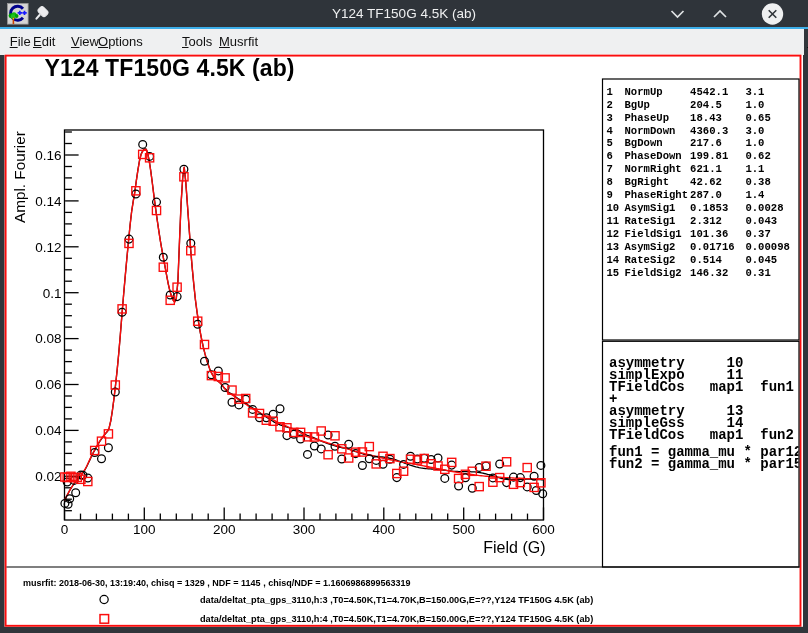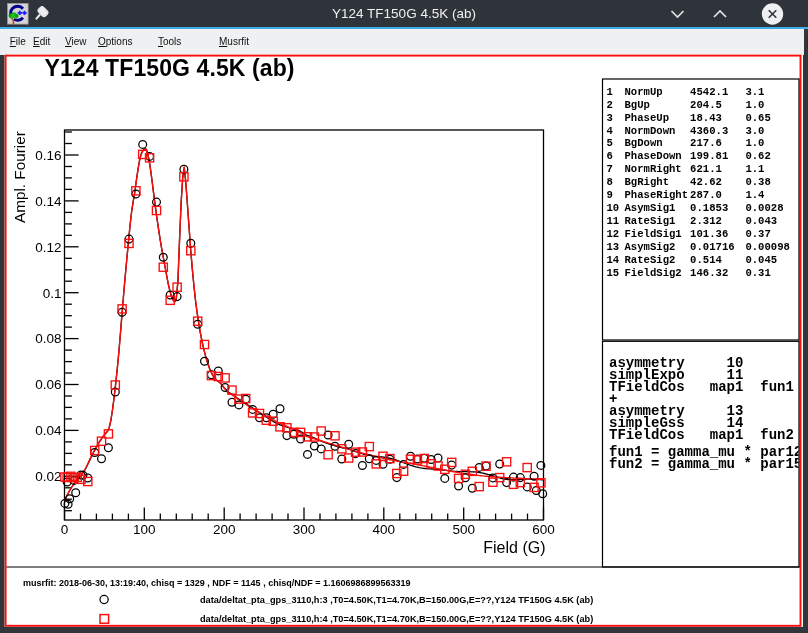--- a/index.html
+++ b/index.html
@@ -1,40 +1,40 @@
 <!DOCTYPE html>
 <html><head><meta charset="utf-8"><style>
 *{margin:0;padding:0;box-sizing:border-box}
 html,body{width:808px;height:633px;overflow:hidden;background:#31363b;
  font-family:"Liberation Sans",sans-serif}
 #titlebar{position:absolute;left:0;top:0;width:808px;height:27px;background:#2f343a}
 #bluebar{position:absolute;left:0;top:27px;width:808px;height:2px;background:#3daee9}
 #menubar{position:absolute;left:0;top:29px;width:804px;height:25.5px;background:#eff0f1}
 #menubar span{position:absolute;top:0;height:25.5px;line-height:25.5px;
- font-size:10px;color:#111;white-space:pre}
+ font-size:13px;color:#111;white-space:pre}
 #title{position:absolute;left:0;top:0;width:808px;height:27px;line-height:27px;
  text-align:center;font-size:13.5px;color:#eff0f1}
 svg{position:absolute;left:0;top:0}
 text{fill:#000}
 .ax text{font-family:"Liberation Sans",sans-serif;font-size:13.5px}
 .mono10 text{font-family:"Liberation Mono",monospace;font-size:10.6px;font-weight:bold}
 .mono14 text{font-family:"Liberation Mono",monospace;font-size:14px;font-weight:bold}
 .bsans text{font-family:"Liberation Sans",sans-serif;font-weight:bold}
 </style></head>
 <body>
 <div id="titlebar">
     <div id="title">Y124 TF150G 4.5K (ab)</div>
   </div>
 <div id="bluebar"></div>
 <div id="menubar">
 <span style="left:9.7px"><u>F</u>ile</span>
 <span style="left:33px"><u>E</u>dit</span>
-<span style="left:65px"><u>V</u>iew</span>
+<span style="left:71px"><u>V</u>iew</span>
 <span style="left:98px"><u>O</u>ptions</span>
-<span style="left:158px"><u>T</u>ools</span>
+<span style="left:182px"><u>T</u>ools</span>
 <span style="left:219px"><u>M</u>usrfit</span>
 <span style="left:807px"><u>H</u>elp</span>
 </div>
 <svg width="808" height="633" viewBox="0 0 808 633">
 
 <g>
  <rect x="7.5" y="3.5" width="20.6" height="20.6" fill="#d4d4d4" stroke="#9a9a9a" stroke-width="0.8"></rect>
  <path d="M22.96 8.7 A7 7 0 1 0 22.96 17.7" stroke="#00008b" stroke-width="2.9" fill="none"></path>
  <path d="M17.6 12.9 h4.4 M19.8 10.7 v4.4 M22.3 12.9 h4.4 M24.5 10.7 v4.4" stroke="#1a1aff" stroke-width="1.7" fill="none"></path>
  <circle cx="11" cy="15.7" r="2.4" fill="#00a000"></circle>

